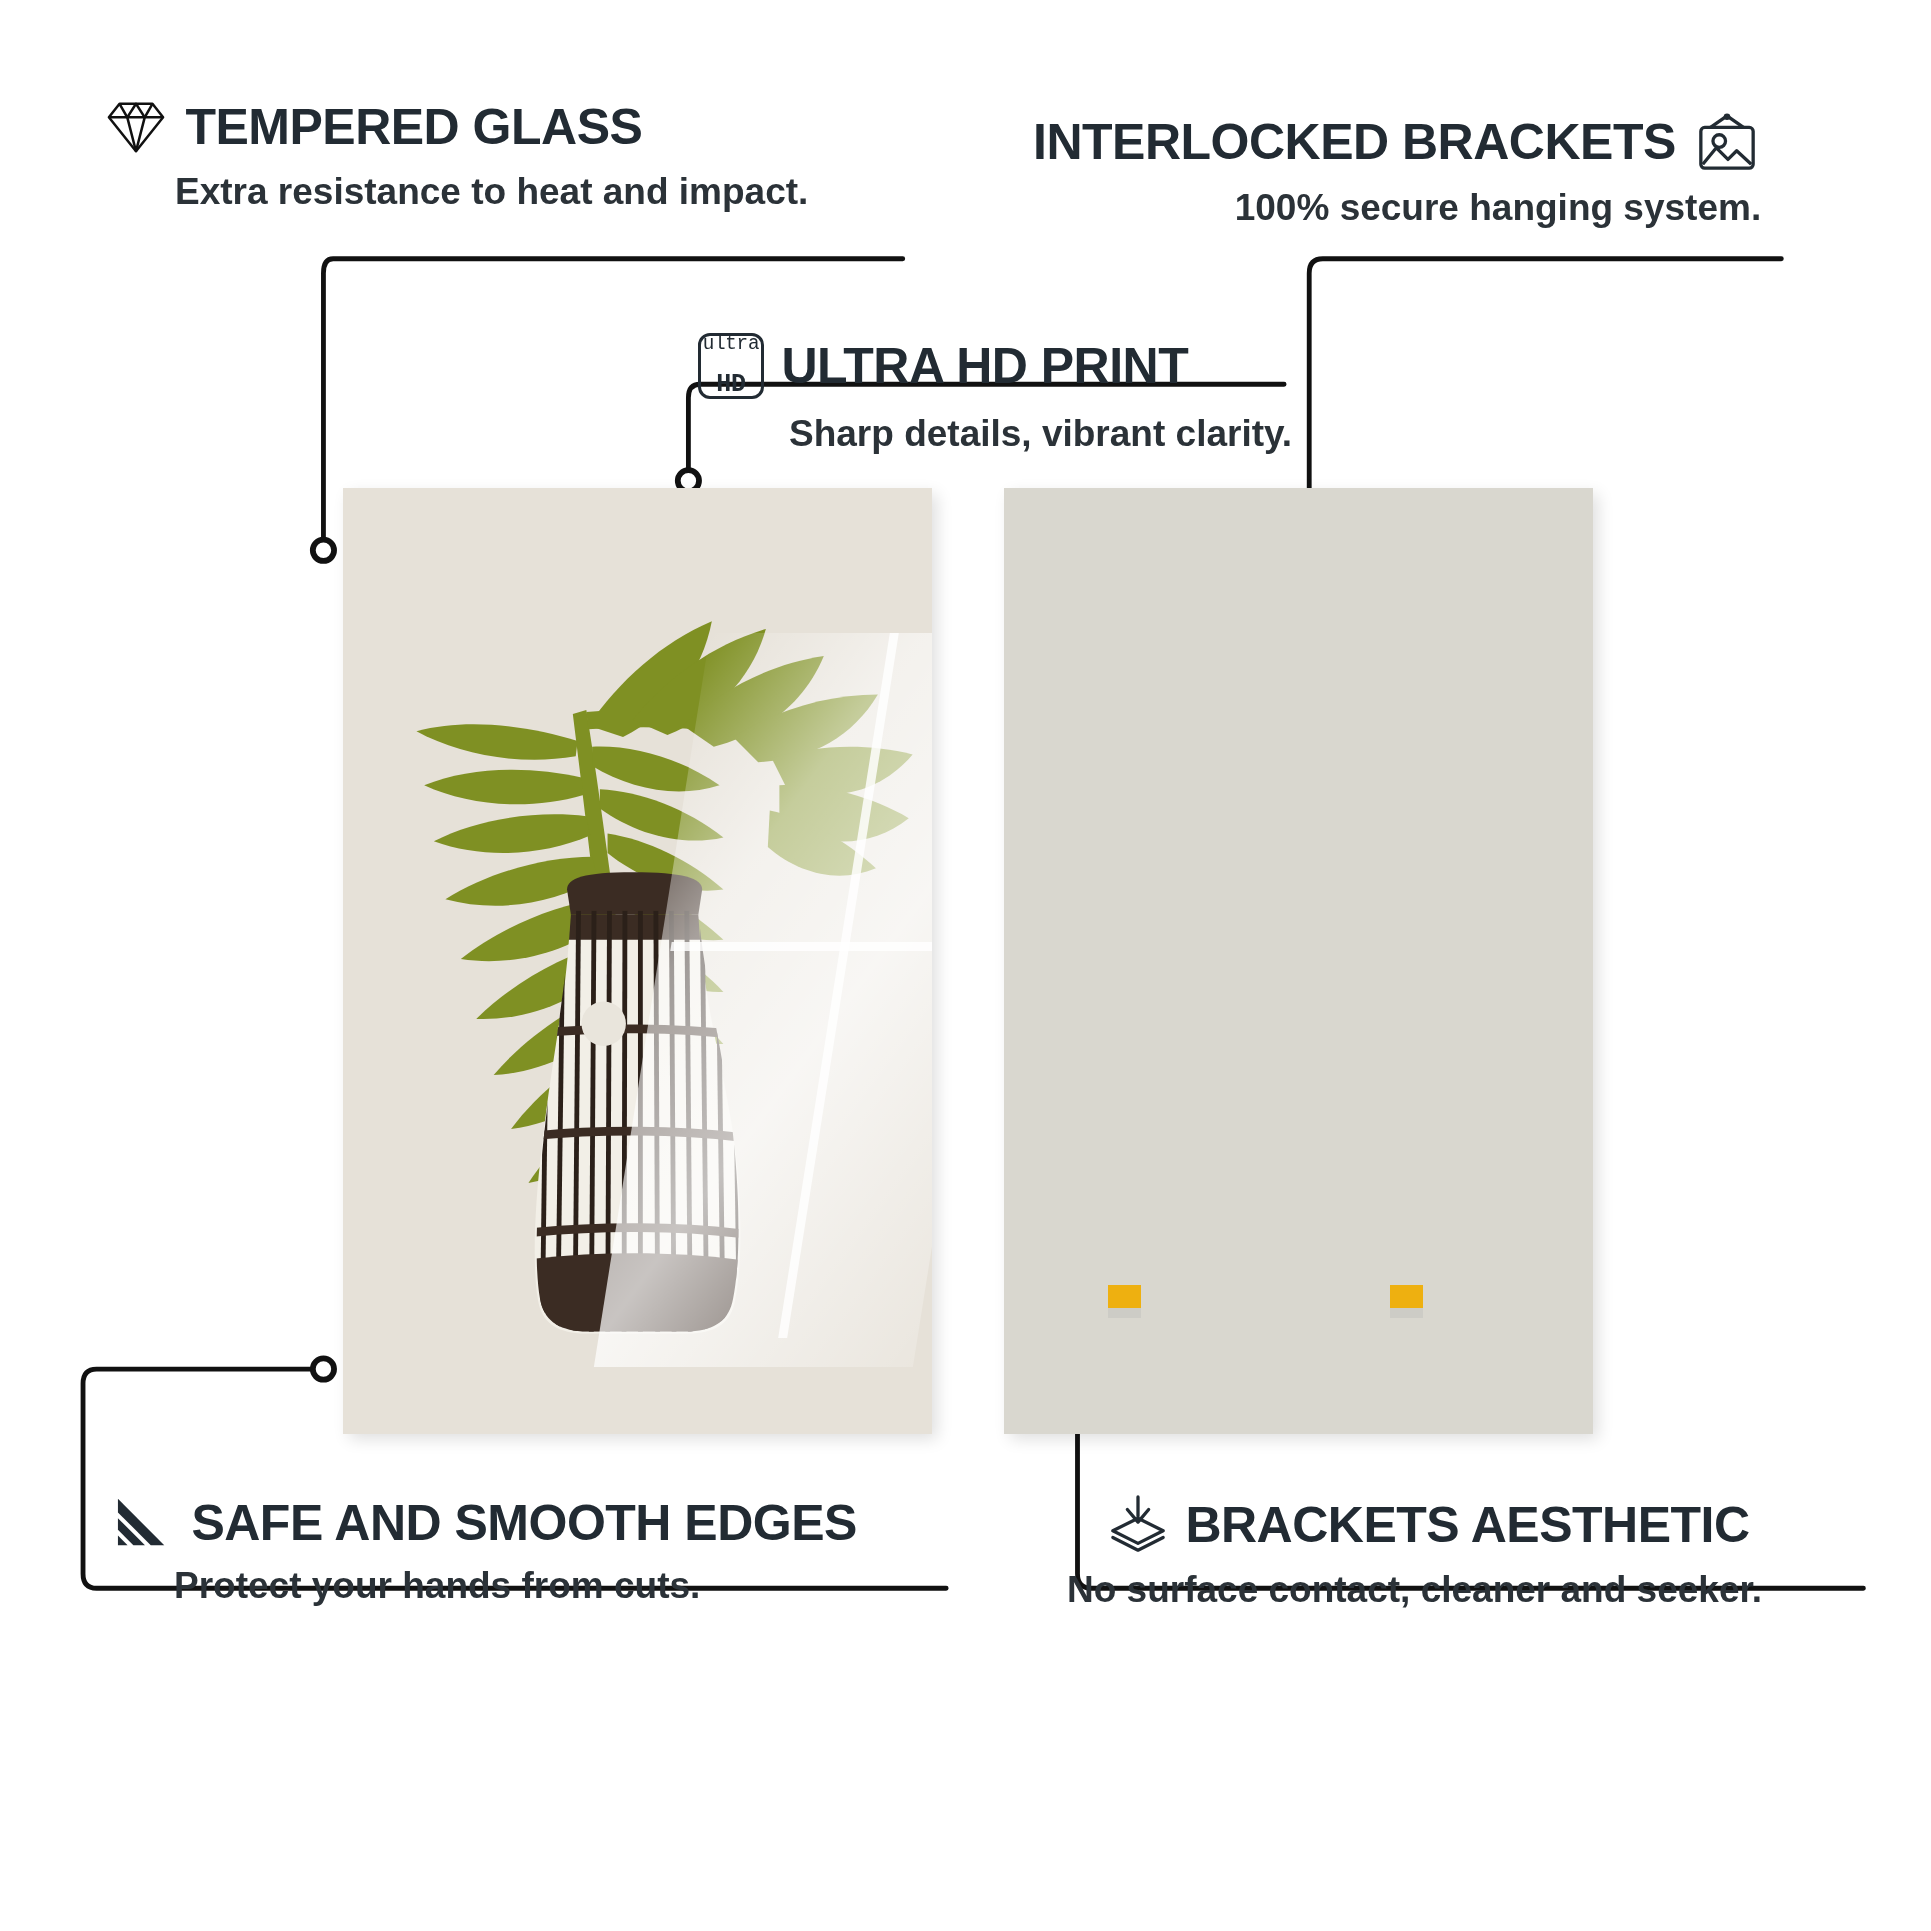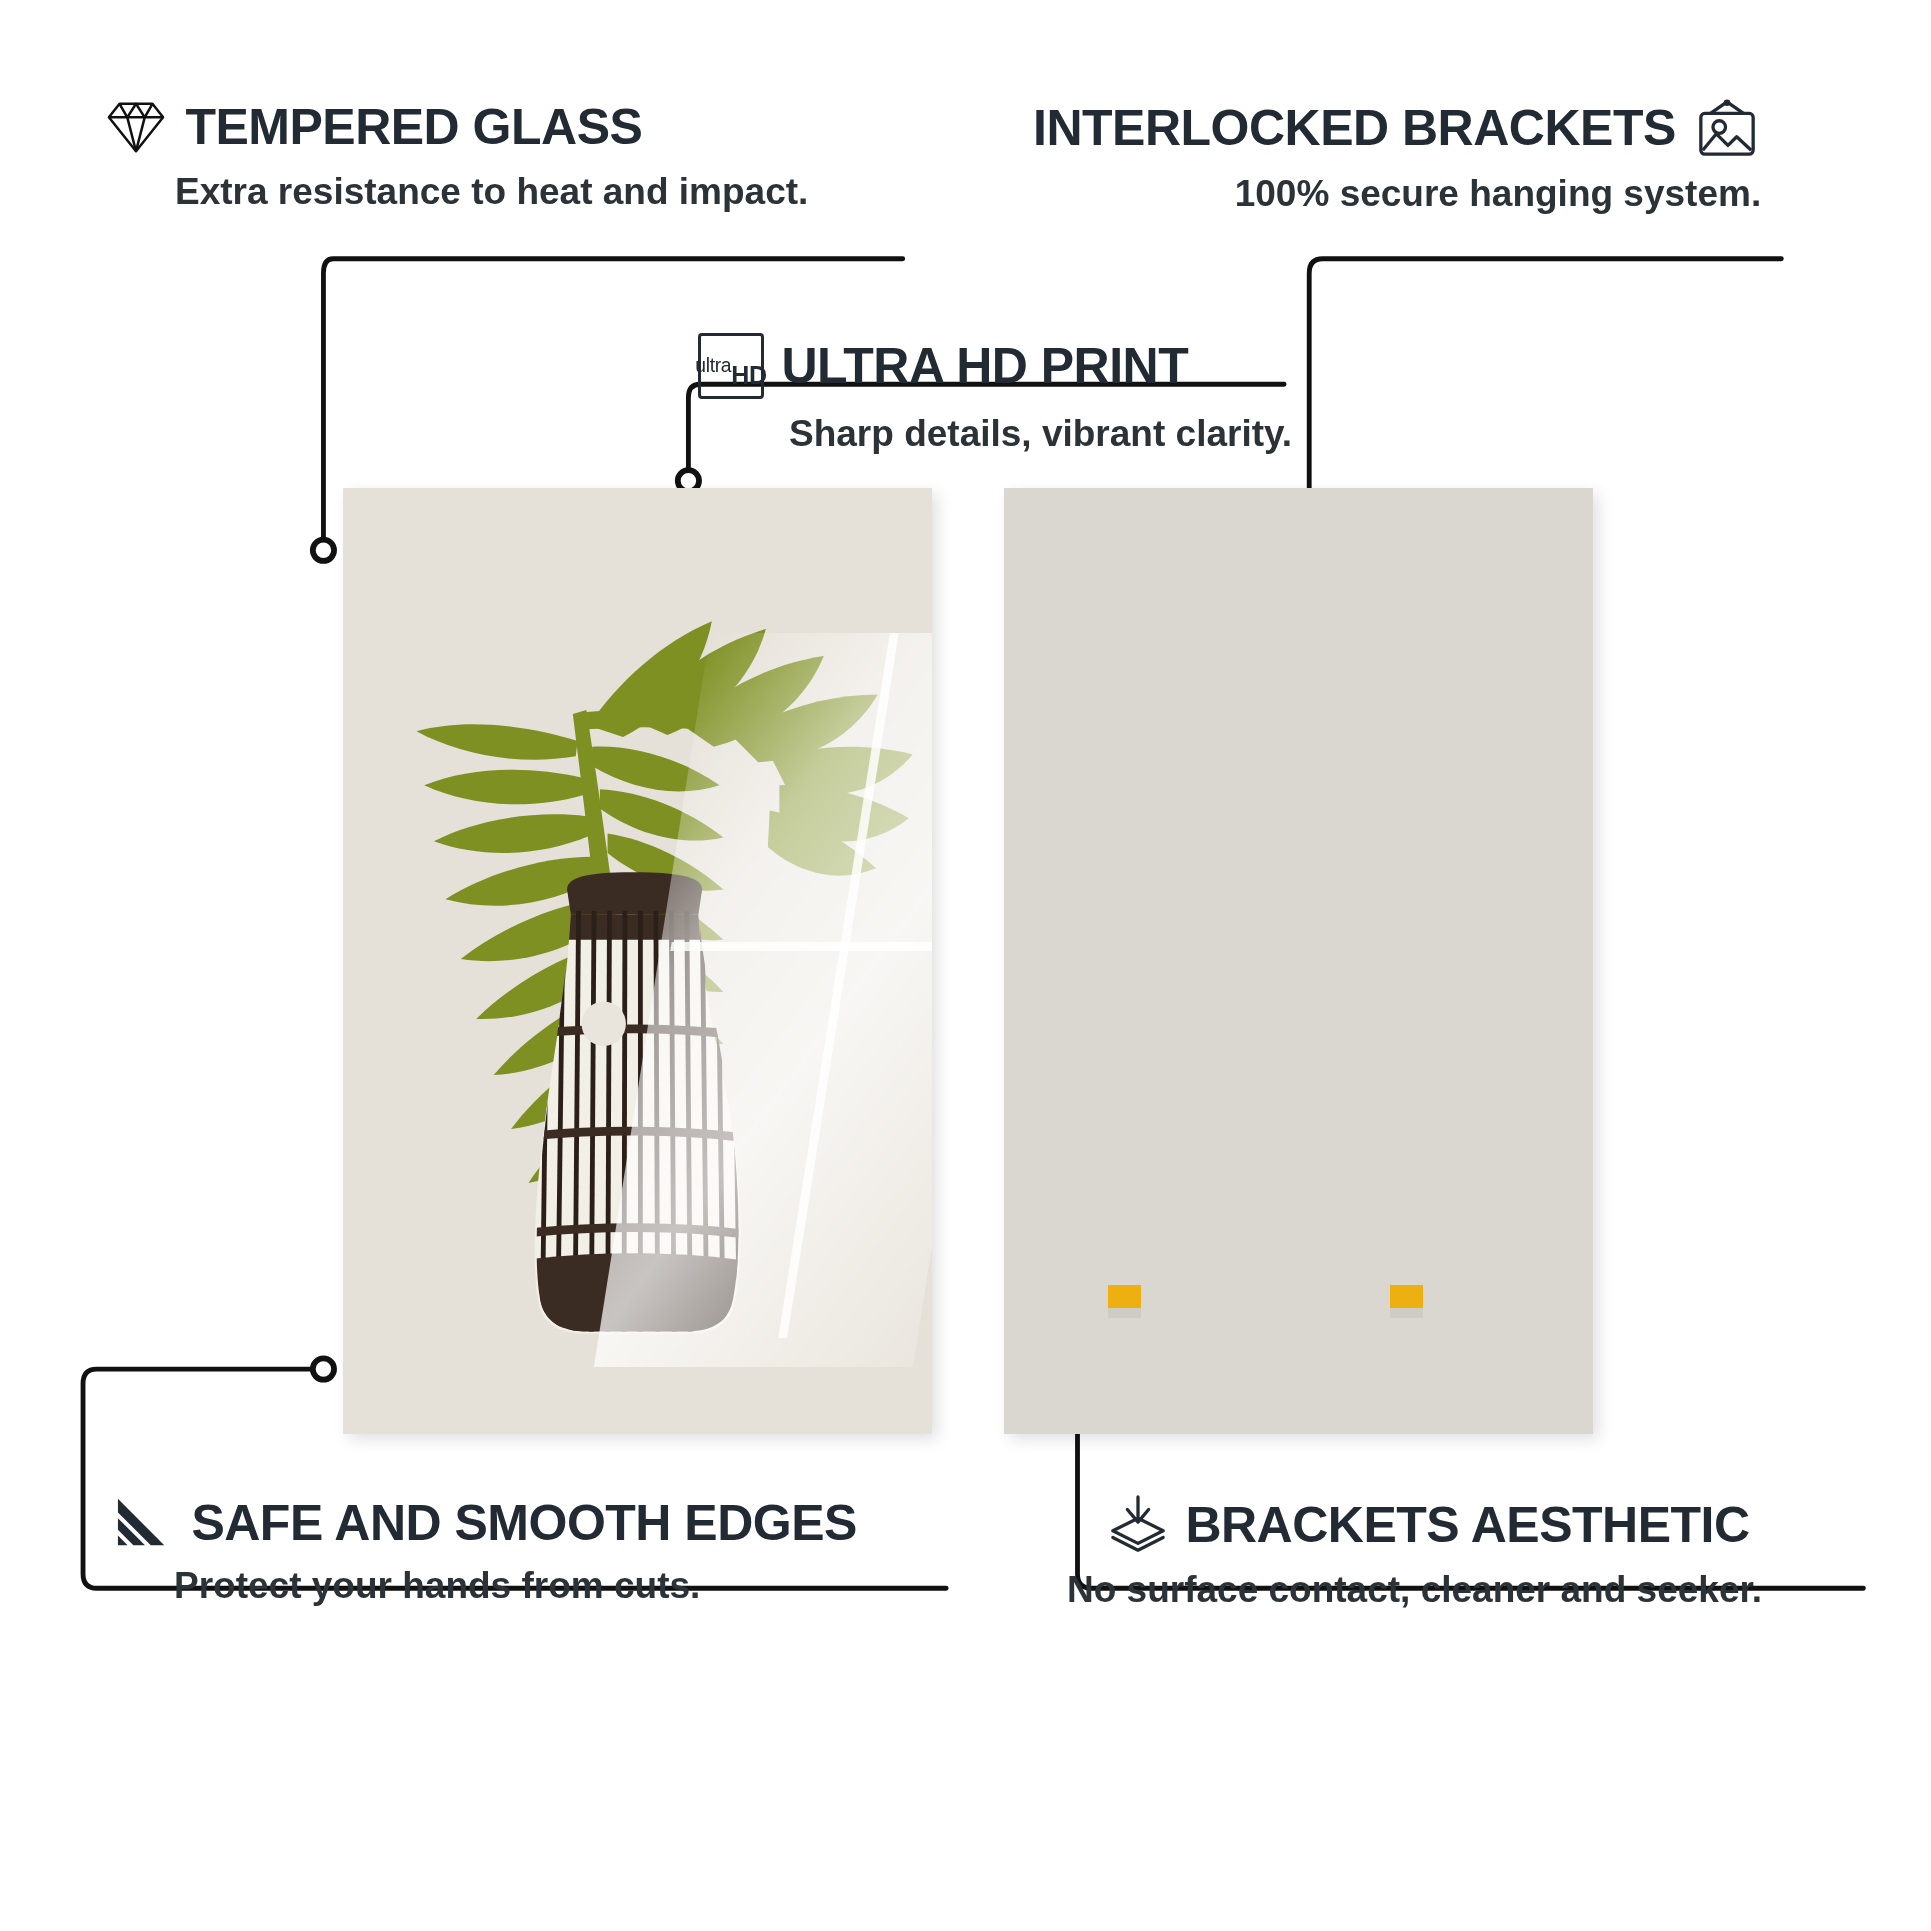--- a/index.html
+++ b/index.html
@@ -49,30 +49,30 @@
     font-size:50px;font-weight:700;letter-spacing:-0.5px;white-space:nowrap;
     color:#222b33;line-height:1;
   }
   .feat-sub{
     font-size:37px;font-weight:700;color:#2b3238;white-space:nowrap;margin-top:13.5px;
   }
   .ficon{flex:0 0 auto;display:block;}
 
   
   .hd-badge{
-    width:60px;height:60px;border:3.9px solid #222b33;border-radius:4px;
-    display:flex;flex-direction:row;align-items:center;justify-content:center;
-    line-height:1;flex:0 0 auto;
+    width:60px;height:60px;border:3.9px solid #222b33;border-radius:12px;
+    display:flex;flex-direction:column;align-items:center;justify-content:center;
+    line-height:1;flex:0 0 auto;font-family:Liberation Mono, monospace;
   }
   .hd-badge .l1{font-size:19.3px;font-weight:400;letter-spacing:-0.3px;}
   .hd-badge .l2{font-size:25px;font-weight:700;letter-spacing:-0.3px;margin-top:18px;}
 
   
   #f-tempered{left:104px;top:97px;}
-  #f-brackets{left:1033px;top:97px;}
+  #f-brackets{left:1033px;top:111px;}
   #f-ultrahd{left:698px;top:333px;}
   #f-edges{left:114px;top:1495px;}
   #f-floating{left:1108px;top:1495px;}
   #f-ultrahd .feat-sub{margin-left:91px;}
   #f-tempered .feat-sub{margin-left:71px;}
   #f-brackets .feat-sub{margin-left:-42px;text-align:right;}
   #f-edges .feat-sub{margin-left:60px;}
   #f-floating .feat-sub{margin-left:-41px;}
 </style>
 </head>

